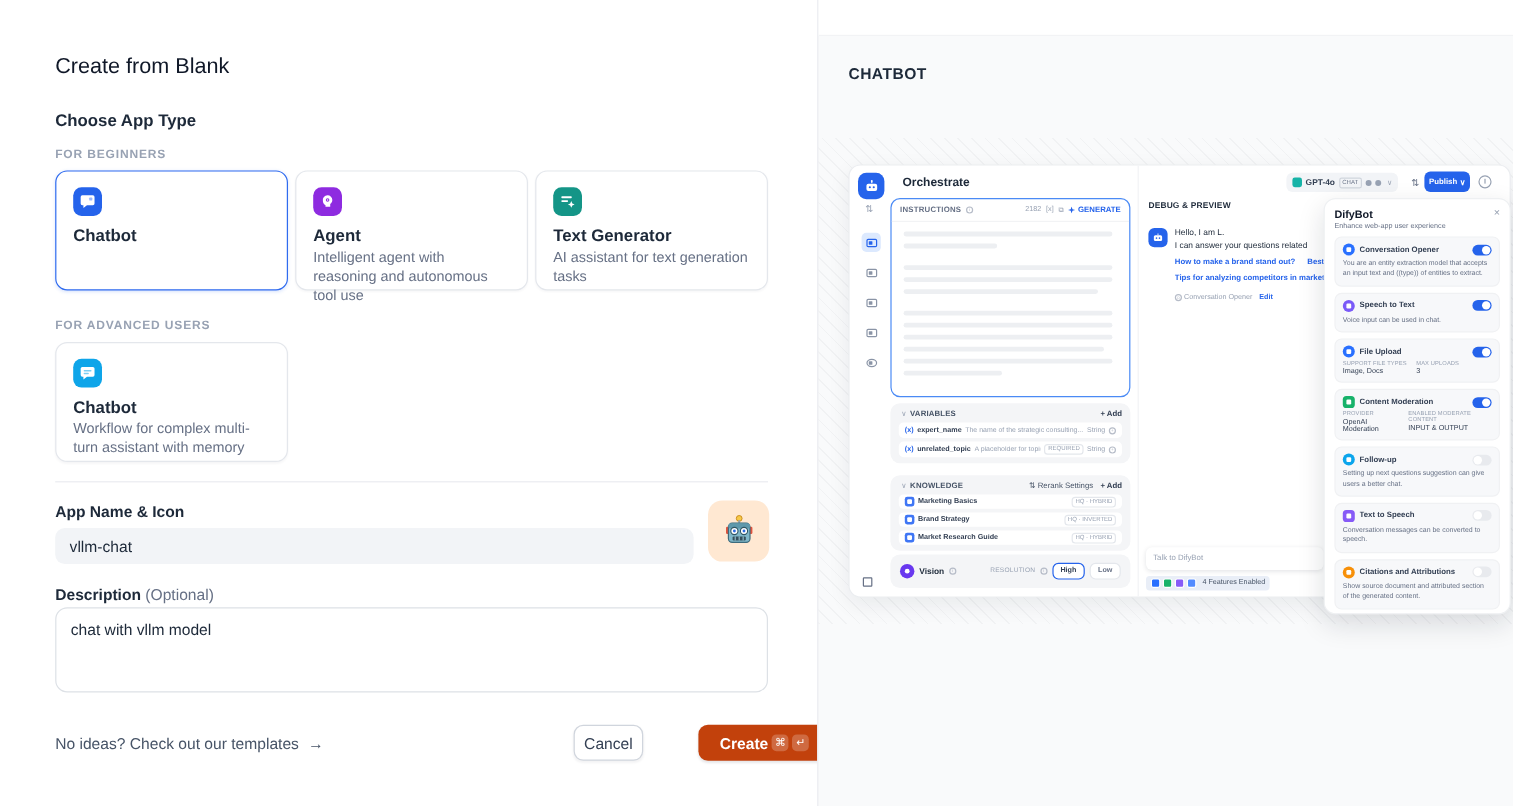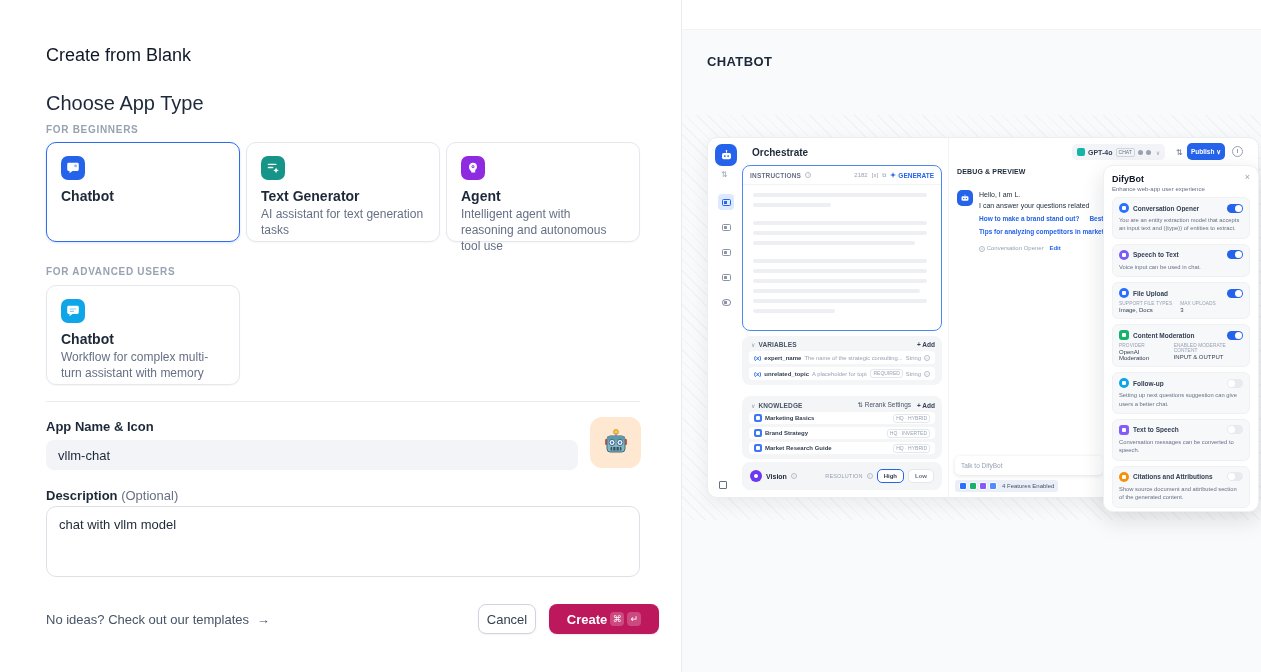--- a/index.html
+++ b/index.html
@@ -3,21 +3,21 @@
 <meta charset="utf-8">
 <style>
   * { margin:0; padding:0; box-sizing:border-box; }
   html,body { background:#e5e7eb; }
   .stage { position:relative; width:1261px; height:672px; background:#fff; overflow:hidden;
            font-family:"Liberation Sans", sans-serif; color:#101828; }
 
   
   .left { position:absolute; left:0; top:0; width:681px; height:672px; background:#fff; }
   .modal-title { position:absolute; left:46px; top:45px; font-size:18px; font-weight:400; color:#101828; }
-  .sec-title { position:absolute; left:46px; top:92px; font-size:20px; font-weight:400; color:#1d2939; }
+  .sec-title { position:absolute; left:46px; top:92px; font-size:14px; font-weight:700; color:#1d2939; }
   .group-label { position:absolute; left:46px; font-size:10px; font-weight:600; letter-spacing:.07em; color:#98a2b3; }
   .gl1 { top:124px; } .gl2 { top:266px; }
 
   .cards { position:absolute; left:46px; display:flex; gap:6px; }
   .row1 { top:142px; } .row2 { top:285px; }
   .type-card { width:194px; height:100px; background:#fff; border:1px solid #e4e7ec; border-radius:10px;
                padding:13px 14px; cursor:pointer; box-shadow:0 1px 2px rgba(16,24,40,.04); }
   .type-card.selected { border:1.5px solid #2f6bef; box-shadow:0 1px 3px rgba(47,107,239,.18); }
   .tc-icon { width:24px; height:24px; border-radius:7px; display:flex; align-items:center; justify-content:center; }
   .tc-title { margin-top:8px; font-size:14px; font-weight:700; color:#1d2939; }
@@ -36,21 +36,21 @@
   .desc-area { position:absolute; left:46px; top:506px; width:594px; height:71px; background:#fff;
                border:1px solid #dde1e6; border-radius:10px; padding:9px 12px; font-size:13px; color:#1d2939;
                font-family:"Liberation Sans", sans-serif; resize:none; outline:none; line-height:1.4; }
 
   .templates-link { position:absolute; left:46px; top:612px; font-size:13px; color:#475467; cursor:pointer; }
   .templates-link .arr { margin-left:4px; }
   .btn { position:absolute; top:604px; height:30px; border-radius:8px; font-size:13px; display:flex;
          align-items:center; justify-content:center; cursor:pointer; }
   .btn-cancel { left:478px; width:58px; background:#fff; border:1px solid #d0d5dd; color:#344054; font-weight:500;
                 box-shadow:0 1px 2px rgba(16,24,40,.05); }
-  .btn-create { left:549px; width:110px; background:#be185d; color:#fff; font-weight:600; gap:3px;
+  .btn-create { left:582px; width:110px; background:#c2410c; color:#fff; font-weight:600; gap:3px;
                 box-shadow:0 1px 2px rgba(16,24,40,.1); }
   .kbd { display:inline-flex; align-items:center; justify-content:center; width:14px; height:14px;
          background:rgba(255,255,255,.22); border-radius:4px; font-size:9px; font-weight:400; }
 
   
   .right { position:absolute; left:681px; top:0; width:580px; height:672px; background:#f9fafb;
            border-left:1px solid #ececf0; overflow:hidden; }
   .topstrip { position:absolute; left:0; top:0; width:100%; height:30px; background:#fff; border-bottom:1px solid #f2f3f5; }
   .pv-heading { position:absolute; left:25px; top:54px; font-size:13px; font-weight:700; letter-spacing:.03em; color:#1d2939; }
   .pv-desc { position:absolute; left:25px; top:72px; width:362px; font-size:13px; line-height:1.45; color:#475467; }
@@ -188,40 +188,40 @@
       <div class="type-card selected">
         <div class="tc-icon" style="background: rgb(37, 99, 235);">
           <svg width="14" height="14" viewBox="0 0 16 16">
               <path d="M3 2h10a1.6 1.6 0 0 1 1.6 1.6v6.2A1.6 1.6 0 0 1 13 11.4H7.4L4 14V11.4H3a1.6 1.6 0 0 1-1.6-1.6V3.6A1.6 1.6 0 0 1 3 2z" fill="#fff"></path>
               <rect x="9.5" y="4" width="3" height="3" rx="0.8" fill="#9db9ff"></rect>
             </svg>
         </div>
         <div class="tc-title">Chatbot</div>
       </div>
       <div class="type-card">
+        <div class="tc-icon" style="background: rgb(142, 43, 224);">
+          <svg width="14" height="14" viewBox="0 0 16 16">
+              <path d="M8 2a4.5 4.5 0 0 1 4.5 4.5c0 1.6-.8 2.9-2 3.7V13H6v-1.6c-1.5-.7-2.5-2.2-2.5-4A4.5 4.5 0 0 1 8 2z" fill="#fff"></path>
+              <circle cx="8" cy="6.5" r="1.7" fill="#8e2be0"></circle>
+              <circle cx="8" cy="6.5" r="0.7" fill="#fff"></circle>
+            </svg>
+        </div>
+        <div class="tc-title">Agent</div>
+        <div class="tc-desc">Intelligent agent with reasoning and autonomous tool use</div>
+      </div>
+      <div class="type-card">
         <div class="tc-icon" style="background: rgb(20, 149, 135);">
           <svg width="14" height="14" viewBox="0 0 16 16">
               <rect x="2" y="3" width="10" height="1.7" rx="0.8" fill="#fff"></rect>
               <rect x="2" y="6.6" width="6.5" height="1.7" rx="0.8" fill="#fff"></rect>
               <path d="M11.5 7.5l1 2.2 2.2 1-2.2 1-1 2.2-1-2.2-2.2-1 2.2-1z" fill="#fff"></path>
             </svg>
         </div>
         <div class="tc-title">Text Generator</div>
         <div class="tc-desc">AI assistant for text generation tasks</div>
-      </div>
-      <div class="type-card">
-        <div class="tc-icon" style="background: rgb(142, 43, 224);">
-          <svg width="14" height="14" viewBox="0 0 16 16">
-              <path d="M8 2a4.5 4.5 0 0 1 4.5 4.5c0 1.6-.8 2.9-2 3.7V13H6v-1.6c-1.5-.7-2.5-2.2-2.5-4A4.5 4.5 0 0 1 8 2z" fill="#fff"></path>
-              <circle cx="8" cy="6.5" r="1.7" fill="#8e2be0"></circle>
-              <circle cx="8" cy="6.5" r="0.7" fill="#fff"></circle>
-            </svg>
-        </div>
-        <div class="tc-title">Agent</div>
-        <div class="tc-desc">Intelligent agent with reasoning and autonomous tool use</div>
       </div>
     </div>
 
     <div class="group-label gl2">FOR ADVANCED USERS</div>
 
     <div class="cards row2">
       <div class="type-card">
         <div class="tc-icon" style="background: rgb(14, 165, 233);">
           <svg width="14" height="14" viewBox="0 0 16 16">
               <path d="M3 2h10a1.6 1.6 0 0 1 1.6 1.6v6.2A1.6 1.6 0 0 1 13 11.4H7.4L4 14V11.4H3a1.6 1.6 0 0 1-1.6-1.6V3.6A1.6 1.6 0 0 1 3 2z" fill="#fff"></path>

